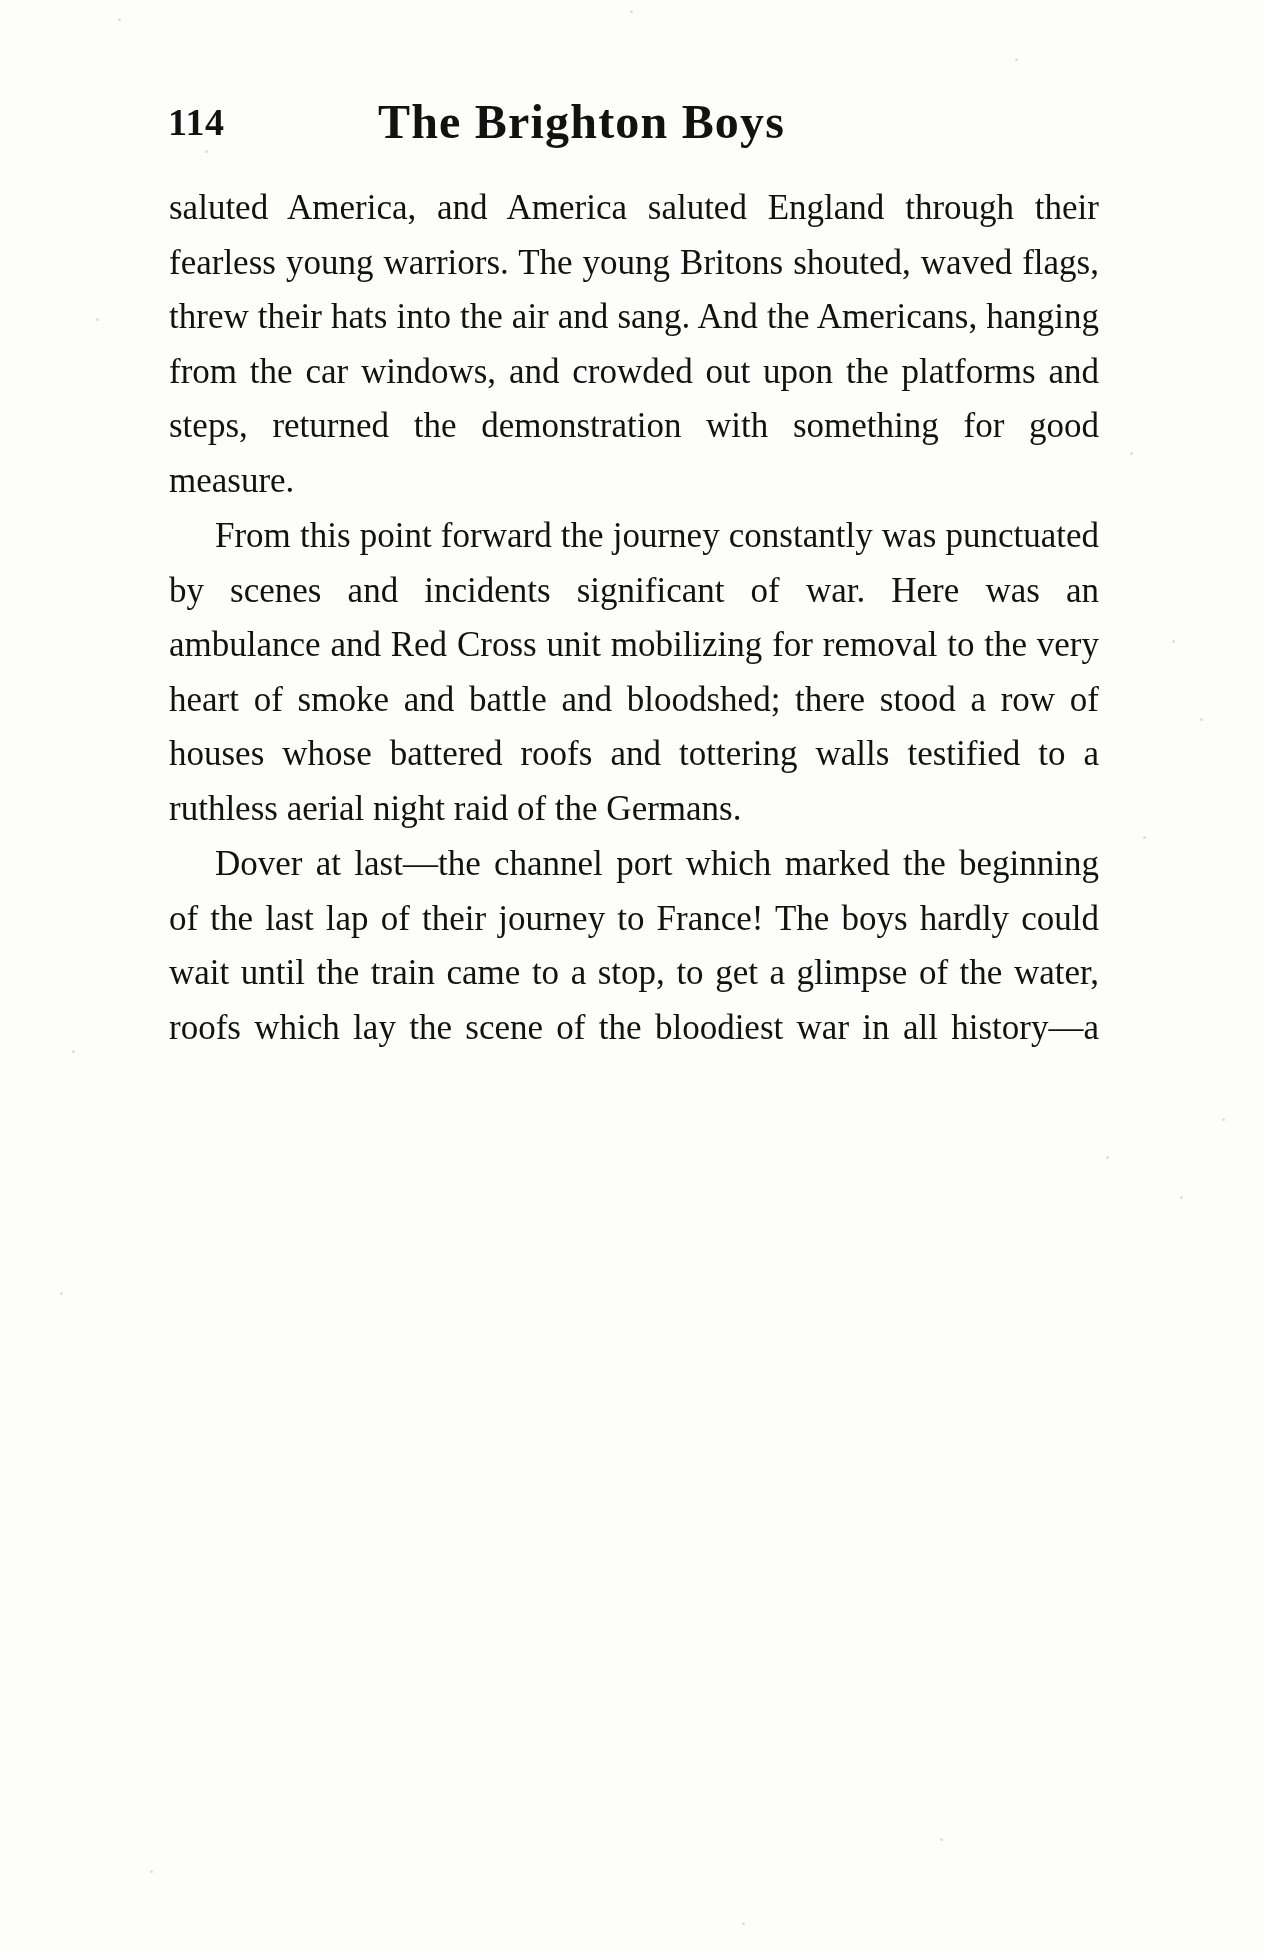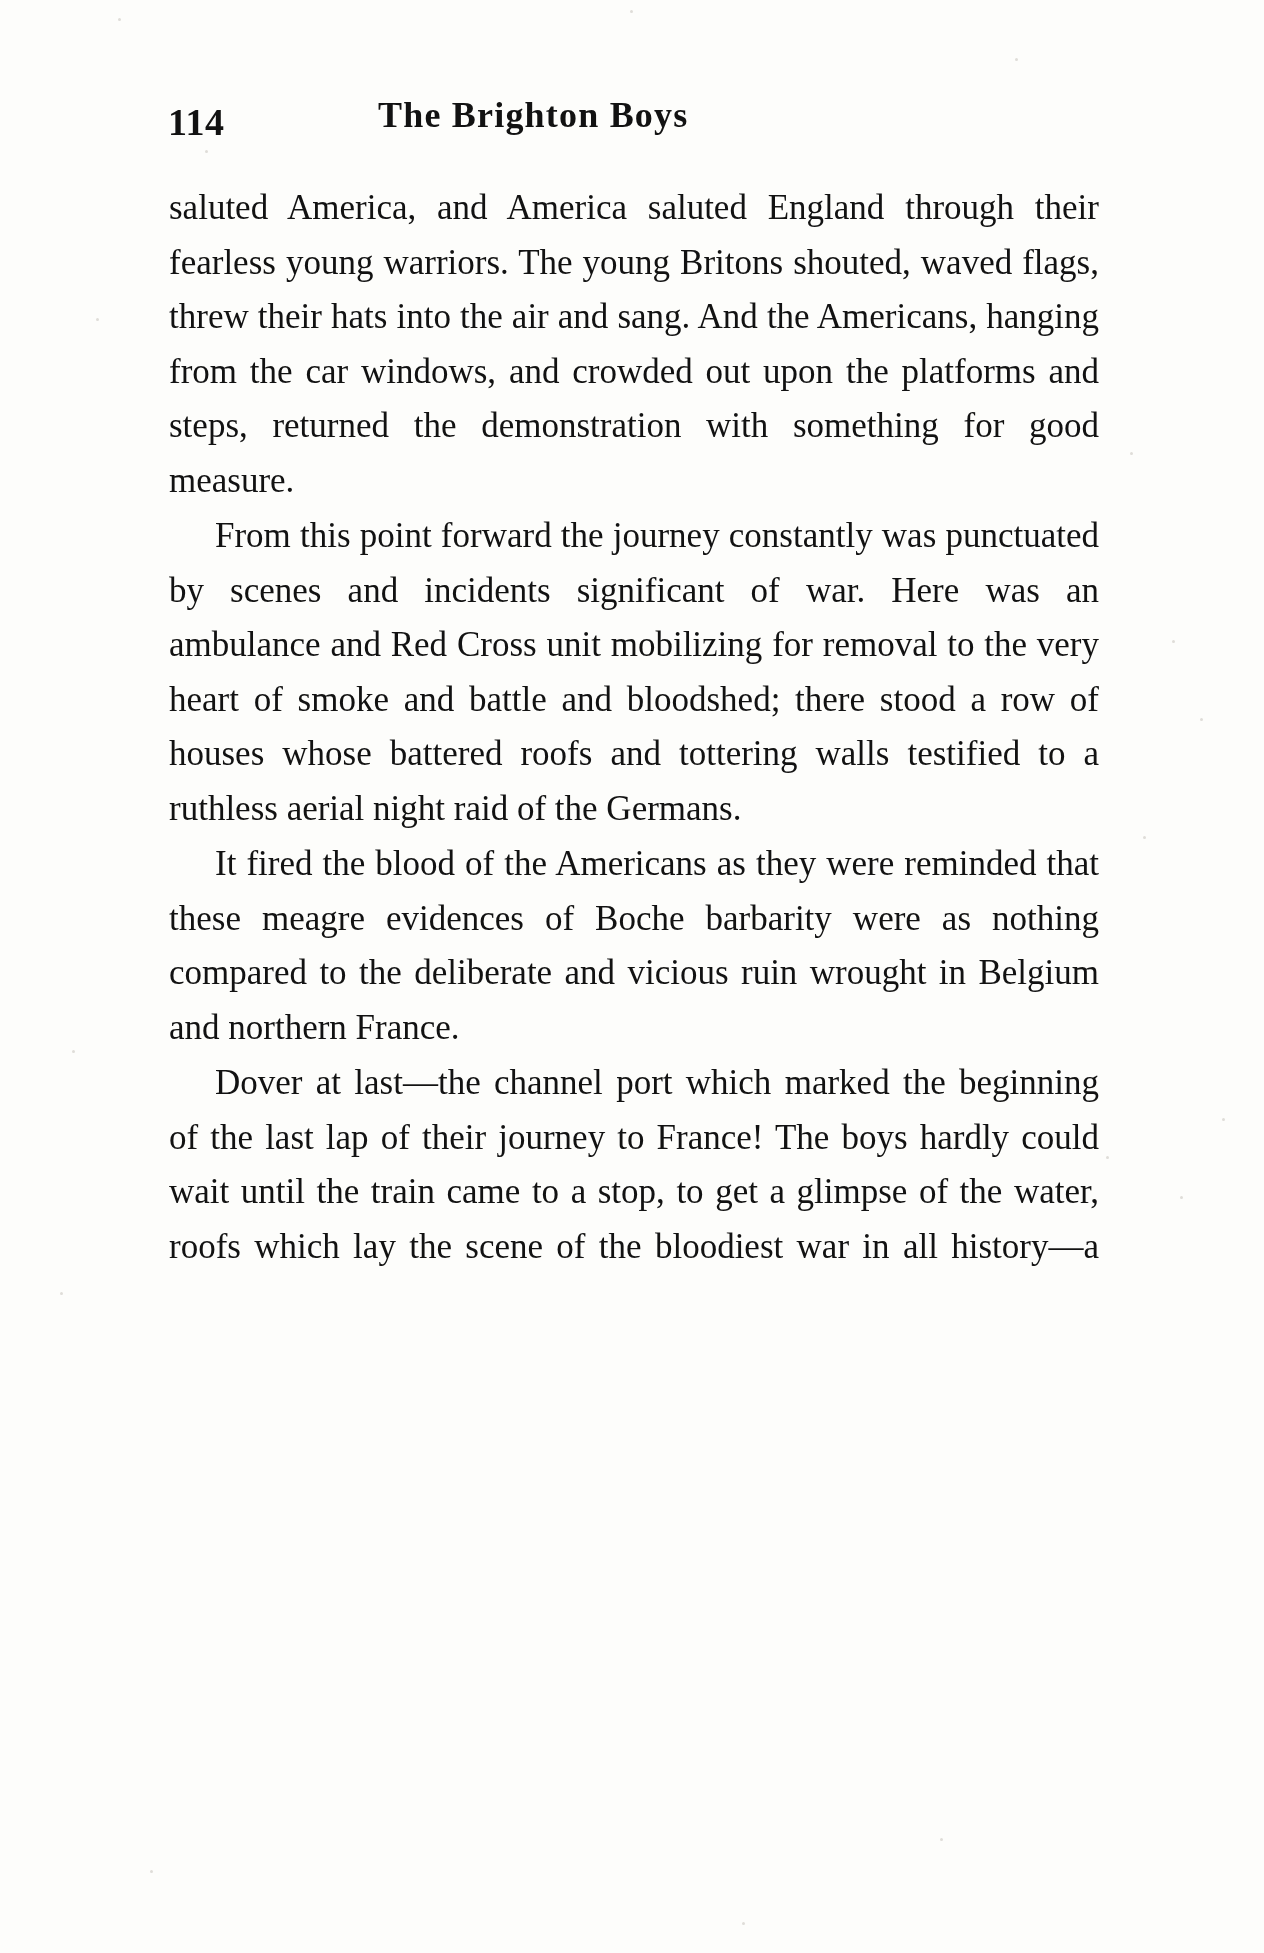--- a/index.html
+++ b/index.html
@@ -45,21 +45,21 @@
     top: 4px;
     font-weight: bold;
     font-size: 38px;
     letter-spacing: .5px;
   }
   .running-title {
     position: absolute;
     left: 210px;
     top: -2px;
     font-weight: bold;
-    font-size: 36px;
+    font-size: 48px;
     letter-spacing: 1.2px;
   }
   .body-text {
     position: absolute;
     top: 180px;
     left: 168px;
     width: 932px;
     font-size: 35px;
     line-height: 54.5px;
     text-align: justify;
@@ -106,17 +106,16 @@
   <div class="speckle" style="left:940px;  top:1838px;"></div>
 
   <div class="header">
     <span class="folio">114</span>
     <span class="running-title">The Brighton Boys</span>
   </div>
 
   <div class="body-text">
     <p class="first">saluted America, and America saluted England through their fearless young warriors. The young Britons shouted, waved flags, threw their hats into the air and sang.  And the Americans, hanging from the car windows, and crowded out upon the platforms and steps, returned the demonstration with something for good measure.</p>
     <p>From this point forward the journey constantly was punctuated by scenes and incidents significant of war.  Here was an ambulance and Red Cross unit mobilizing for removal to the very heart of smoke and battle and bloodshed; there stood a row of houses whose battered roofs and tottering walls testified to a ruthless aerial night raid of the Germans.</p>
-    <p>It fired the blood of the Americans as they were reminded that these meagre evidences of Boche barbarity were as nothing compared to the deliberate and vicious ruin wrought in Belgium and northern France.</p>
     <p class="last">Dover at last—the channel port which marked the beginning of the last lap of their journey to France!  The boys hardly could wait until the train came to a stop, to get a glimpse of the water, roofs which lay the scene of the bloodiest war in all history—a</p>
   </div>
 
 </div>
 
 </body></html>

